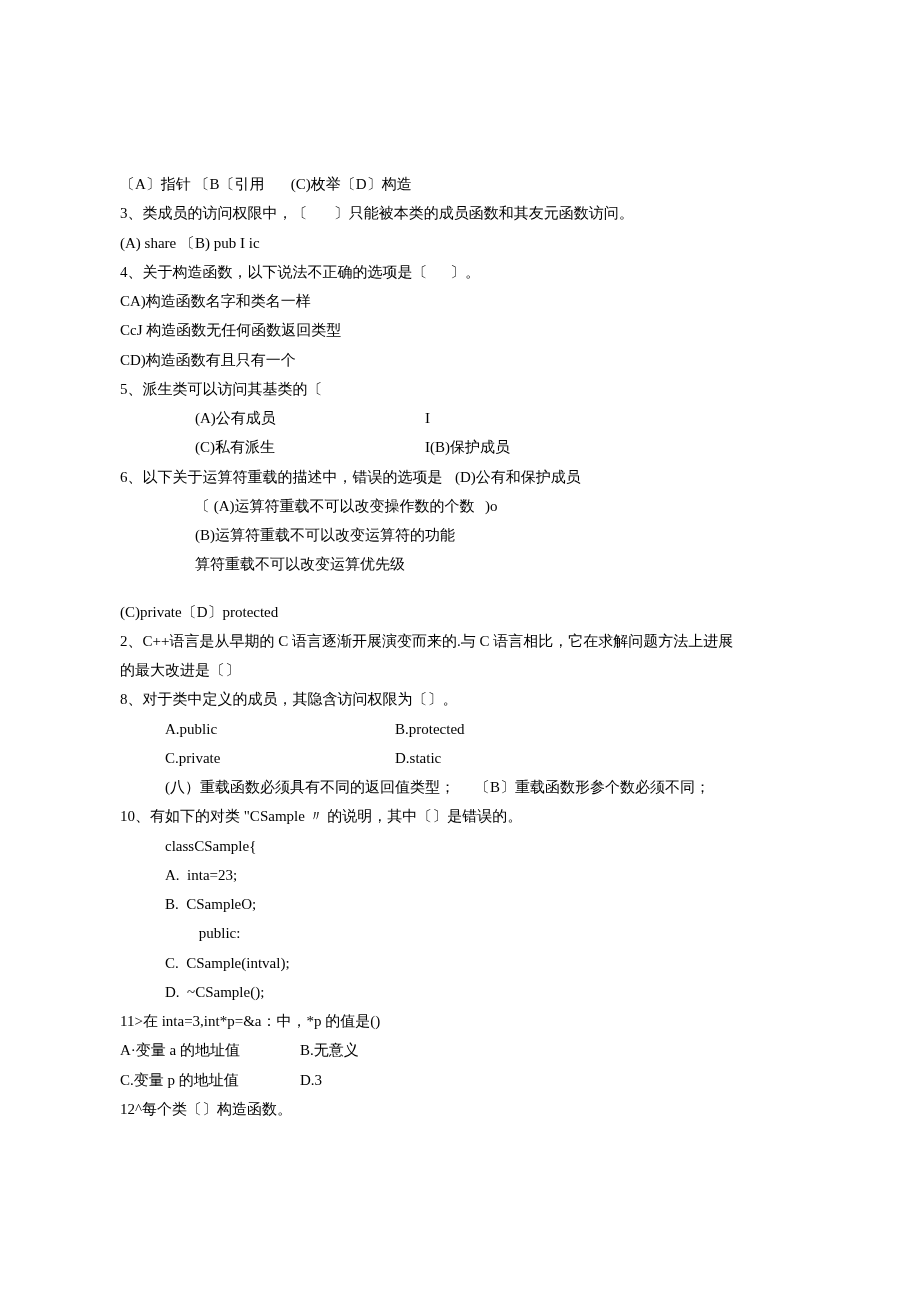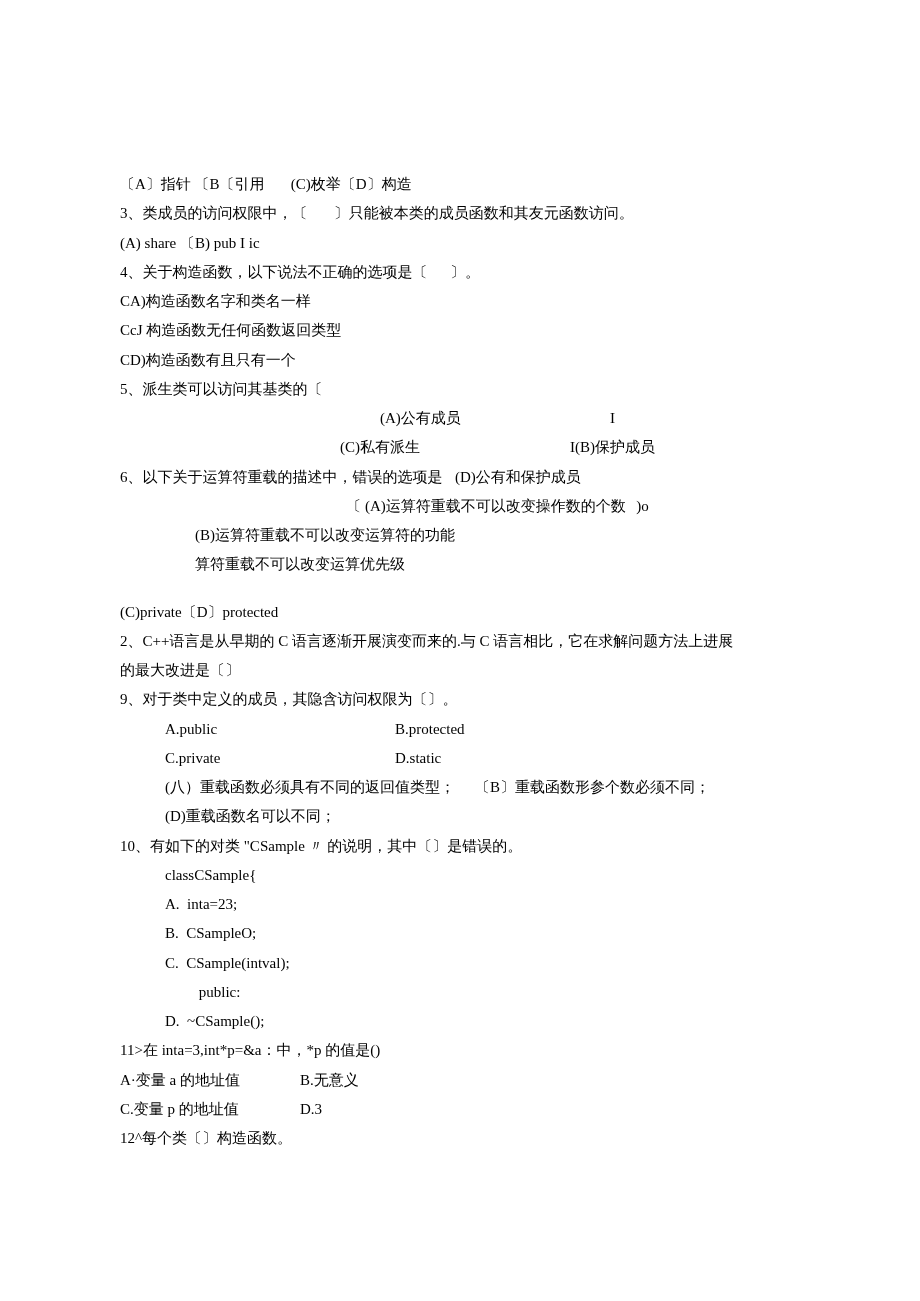--- a/index.html
+++ b/index.html
@@ -12,21 +12,21 @@
     width: 920px;
     line-height: 1.95;
   }
   .page {
     padding: 170px 120px 80px 120px;
   }
   .line {
     white-space: pre;
   }
   .indent1 { padding-left: 3em; }
-  .indent2 { padding-left: 5em; justify-content: center; }
+  .indent2 { padding-left: 5em; }
   .row { display: flex; }
   .cellA { width: 230px; }
   .cellB { }
   .spacer { height: 1.2em; }
 </style>
 </head>
 <body>
 
 <div class="page">
 
@@ -58,45 +58,44 @@
     <div>)o</div>
   </div>
   <div class="line indent2">(B)运算符重载不可以改变运算符的功能</div>
   <div class="line indent2">算符重载不可以改变运算优先级</div>
 
   <div class="spacer"></div>
 
   <div class="line">(C)private〔D〕protected</div>
   <div class="line">2、C++语言是从早期的 C 语言逐渐开展演变而来的.与 C 语言相比，它在求解问题方法上进展</div>
   <div class="line">的最大改进是〔〕</div>
-  <div class="line">9、对于类中定义的成员，其隐含访问权限为〔〕。</div>
+  <div class="line">8、对于类中定义的成员，其隐含访问权限为〔〕。</div>
 
   <div class="row indent1">
     <div class="cellA">A.public</div>
     <div class="cellB">B.protected</div>
   </div>
   <div class="row indent1">
     <div class="cellA">C.private</div>
     <div class="cellB">D.static</div>
   </div>
 
   <div class="row indent1">
     <div style="width:310px">(八）重载函数必须具有不同的返回值类型；</div>
     <div>〔B〕重载函数形参个数必须不同；</div>
   </div>
   <div class="row indent1">
-    <div>(D)重载函数名可以不同；</div>
   </div>
 
   <div class="line">10、有如下的对类 "CSample 〃 的说明，其中〔〕是错误的。</div>
   <div class="line indent1">classCSample{</div>
   <div class="line indent1">A.  inta=23;</div>
   <div class="line indent1">B.  CSampleO;</div>
+  <div class="line indent2"> public:</div>
   <div class="line indent1">C.  CSample(intval);</div>
-  <div class="line indent2"> public:</div>
   <div class="line indent1">D.  ~CSample();</div>
 
   <div class="line">11&gt;在 inta=3,int*p=&amp;a：中，*p 的值是()</div>
   <div class="row">
     <div style="width:180px">A·变量 a 的地址值</div>
     <div>B.无意义</div>
   </div>
   <div class="row">
     <div style="width:180px">C.变量 p 的地址值</div>
     <div>D.3</div>

